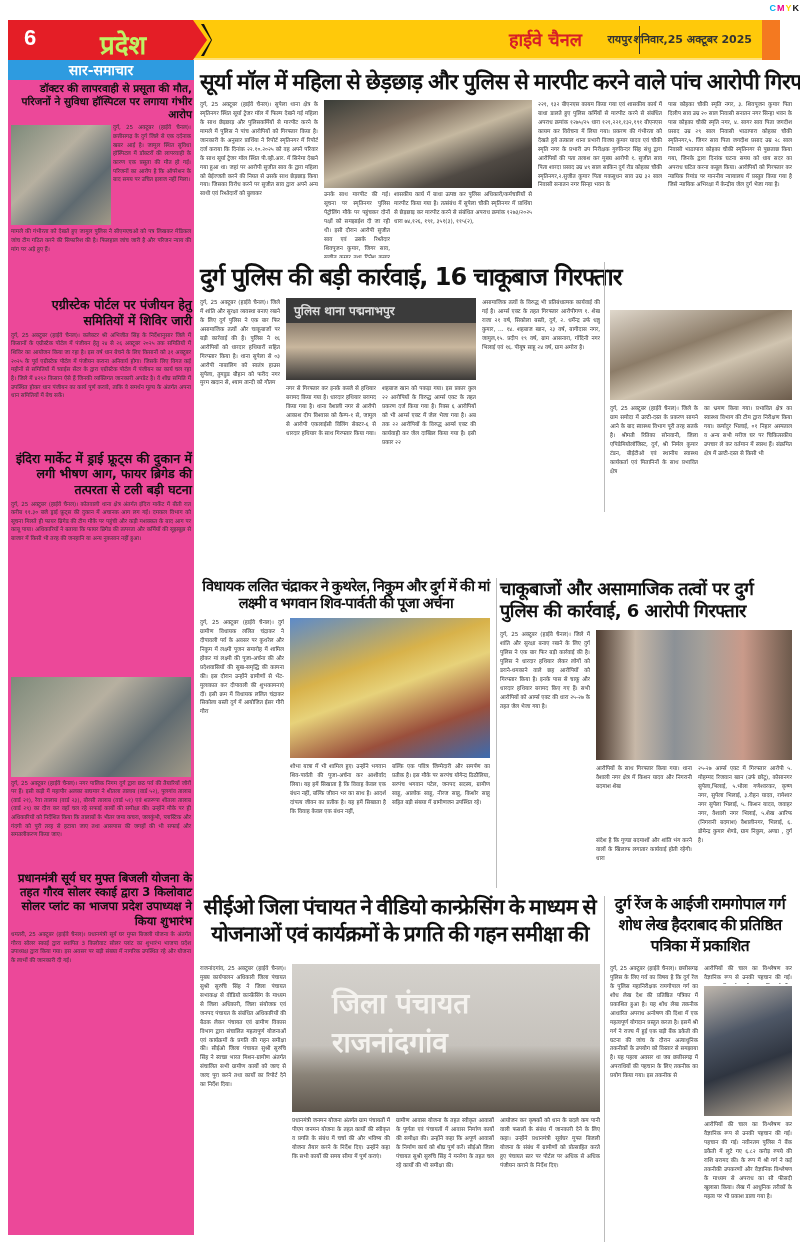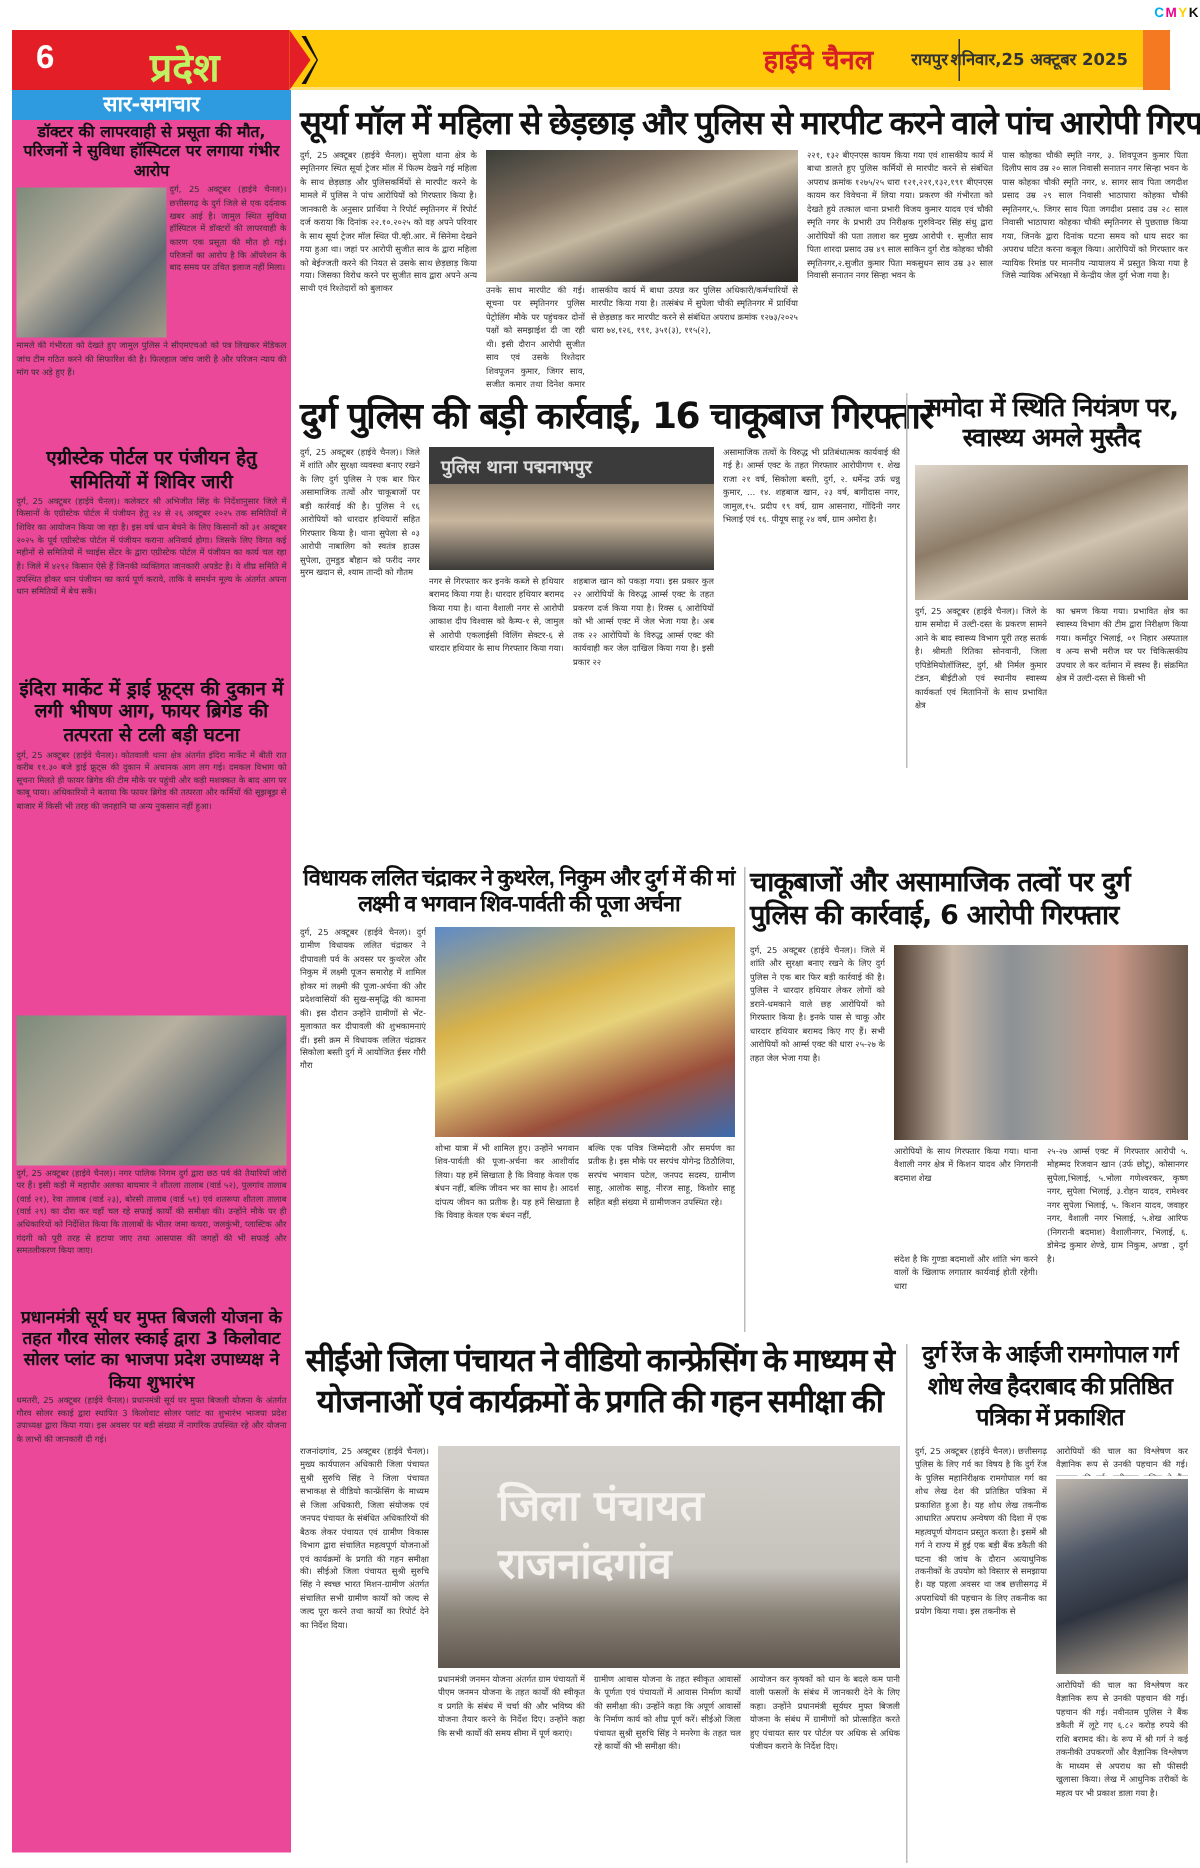--- a/index.html
+++ b/index.html
@@ -12,21 +12,21 @@
 .mh-chev{position:absolute;left:192px;top:4px;width:12px;height:32px}
 .mh-num{position:absolute;left:16px;top:5px;color:#fff;font:bold 22px "Liberation Sans",sans-serif}
 .mh-sec{position:absolute;left:92px;top:6px;color:#bef264;font:bold 26px "DejaVu Sans",sans-serif}
 .mh-brand{position:absolute;right:180px;top:7px;color:#d81f26;font:bold 18px "DejaVu Sans",sans-serif}
 .mh-city{position:absolute;right:130px;top:11px;color:#333;font:bold 11px "DejaVu Sans",sans-serif}
 .mh-div{position:absolute;right:122px;top:6px;width:1px;height:28px;background:#333}
 .mh-date{position:absolute;right:10px;top:11px;color:#333;font:bold 11px "DejaVu Sans",sans-serif}
 .mh-orange{position:absolute;left:762px;top:20px;width:18px;height:40px;background:#f47920}
 .left{position:absolute;left:8px;top:60px;width:186px;height:1175px;background:#ec4899}
 .sar{background:#2e9be0;color:#fff;text-align:center;font:bold 14px "DejaVu Sans",sans-serif;height:20px;line-height:20px}
-.lh{font:bold 10.5px "DejaVu Sans",sans-serif;text-align:center;line-height:1.25;padding:2px 2px;color:#111}
+.lh{font:bold 10.5px "DejaVu Sans",sans-serif;text-align:right;line-height:1.25;padding:2px 2px;color:#111}
 .lh.big{font-size:12.5px}
 .txt{font-size:5.6px;line-height:1.55;color:#333;text-align:justify;padding:0 3px}
 .ph{background:linear-gradient(135deg,#7d8a7a,#b7b0a0 40%,#5f6a70 70%,#a29a88);margin:2px 3px}
 .main{position:absolute;left:200px;top:66px;width:592px}
 .h1{font:bold 21px "Liberation Sans",sans-serif;color:#111;letter-spacing:-0.5px;white-space:nowrap;line-height:32px}
 .h2{font:bold 19px "DejaVu Sans",sans-serif;color:#111;line-height:1.2;letter-spacing:-0.5px}
 .sec{position:absolute}
 .cols{position:absolute;font-size:5.6px;line-height:1.6;color:#333;text-align:justify}
 .photo{position:absolute;background:linear-gradient(160deg,#3a3d38,#807060 30%,#c5b8a0 50%,#504a44 75%,#2e2b28)}
 .vrule{position:absolute;width:1px;background:#bbb}
@@ -94,21 +94,20 @@
   </div>
   <div class="cols" style="left:0;top:232px;width:80px;height:214px;overflow:hidden">दुर्ग, 25 अक्टूबर (हाईवे चैनल)। जिले में शांति और सुरक्षा व्यवस्था बनाए रखने के लिए दुर्ग पुलिस ने एक बार फिर असामाजिक तत्वों और चाकूबाजों पर बड़ी कार्रवाई की है। पुलिस ने १६ आरोपियों को धारदार हथियारों सहित गिरफ्तार किया है। थाना सुपेला से ०३ आरोपी नाबालिग को स्वतंत्र हाउस सुपेला, तुमडुड बौहान को फरीद नगर मुरम खदान से, श्याम तान्दी को गौतम</div>
   <div class="photo" style="left:86px;top:232px;width:190px;height:82px;background:linear-gradient(#3b3b3b 0,#3b3b3b 30%,#8a7c6c 30%,#c9b79e 60%,#3c3a38)">
     <span style="position:absolute;left:8px;top:4px;color:#ddd;font:bold 12px 'DejaVu Sans',sans-serif">पुलिस थाना पद्मनाभपुर</span>
   </div>
   <div class="cols" style="left:86px;top:318px;width:90px;height:128px;overflow:hidden">नगर से गिरफ्तार कर इनके कब्जे से हथियार बरामद किया गया है। धारदार हथियार बरामद किया गया है। थाना वैशाली नगर से आरोपी आकाश दीप विश्वास को कैम्प-१ से, जामुल से आरोपी एकलाईसी विलिंग सेक्टर-६ से धारदार हथियार के साथ गिरफ्तार किया गया।</div>
   <div class="cols" style="left:182px;top:318px;width:94px;height:128px;overflow:hidden">शहबाज खान को पकड़ा गया। इस प्रकार कुल २२ आरोपियों के विरुद्ध आर्म्स एक्ट के तहत प्रकरण दर्ज किया गया है। रिक्स ६ आरोपियों को भी आर्म्स एक्ट में जेल भेजा गया है। अब तक २२ आरोपियों के विरुद्ध आर्म्स एक्ट की कार्यवाही कर जेल दाखिल किया गया है। इसी प्रकार २२</div>
   <div class="cols" style="left:282px;top:232px;width:118px;height:214px;overflow:hidden">असामाजिक तत्वों के विरुद्ध भी प्रतिबंधात्मक कार्यवाई की गई है। आर्म्स एक्ट के तहत गिरफ्तार आरोपीगण १. शेख राजा २१ वर्ष, सिकोला बस्ती, दुर्ग, २. धर्मेन्द्र उर्फ धन्नु कुमार, ... १४. शहबाज खान, २३ वर्ष, बागीदास नगर, जामुल,१५. प्रदीप १९ वर्ष, ग्राम आसनारा, गोंदिनी नगर भिलाई एवं १६. पीयूष साहू २४ वर्ष, ग्राम अमोरा है।</div>
 
   <div class="vrule" style="left:404px;top:196px;height:250px"></div>
-  <div class="h2" style="position:absolute;left:410px;top:196px;width:182px;font-size:17px;text-align:center">समोदा में स्थिति नियंत्रण पर, स्वास्थ्य अमले मुस्तैद</div>
   <div class="photo" style="left:410px;top:244px;width:182px;height:90px;background:linear-gradient(160deg,#e0d8cc,#8c7c68 40%,#d0c4b0 60%,#6c5c4c)"></div>
   <div class="cols" style="left:410px;top:338px;width:88px;height:108px;overflow:hidden">दुर्ग, 25 अक्टूबर (हाईवे चैनल)। जिले के ग्राम समोदा में उल्टी-दस्त के प्रकरण सामने आने के बाद स्वास्थ्य विभाग पूरी तरह सतर्क है। श्रीमती रितिका सोनवानी, जिला एपिडेमियोलॉजिस्ट, दुर्ग, श्री निर्मल कुमार टंडन, बीईटीओ एवं स्थानीय स्वास्थ्य कार्यकर्ता एवं मितानिनों के साथ प्रभावित क्षेत्र</div>
   <div class="cols" style="left:504px;top:338px;width:88px;height:108px;overflow:hidden">का भ्रमण किया गया। प्रभावित क्षेत्र का स्वास्थ्य विभाग की टीम द्वारा निरीक्षण किया गया। कर्मांदुर भिलाई, ०१ निहार अस्पताल व अन्य सभी मरीज घर पर चिकित्सकीय उपचार ले कर वर्तमान में स्वस्थ हैं। संक्रमित क्षेत्र में उल्टी-दस्त से किसी भी</div>
 
   <div class="h2" style="position:absolute;left:0;top:512px;width:292px;font-size:14.5px;text-align:center;font-family:'Liberation Sans',sans-serif">विधायक ललित चंद्राकर ने कुथरेल, निकुम और दुर्ग में की मां लक्ष्मी व भगवान शिव-पार्वती की पूजा अर्चना</div>
   <div class="cols" style="left:0;top:552px;width:84px;height:270px;overflow:hidden">दुर्ग, 25 अक्टूबर (हाईवे चैनल)। दुर्ग ग्रामीण विधायक ललित चंद्राकर ने दीपावली पर्व के अवसर पर कुथरेल और निकुम में लक्ष्मी पूजन समारोह में शामिल होकर मां लक्ष्मी की पूजा-अर्चना की और प्रदेशवासियों की सुख-समृद्धि की कामना की। इस दौरान उन्होंने ग्रामीणों से भेंट-मुलाकात कर दीपावली की शुभकामनाएं दीं। इसी क्रम में विधायक ललित चंद्राकर सिकोला बस्ती दुर्ग में आयोजित ईसर गौरी गौरा</div>
   <div class="photo" style="left:90px;top:552px;width:200px;height:140px;background:linear-gradient(160deg,#5d8bc9,#d8b24a 35%,#e7d27a 50%,#9a4f3c 75%,#3b6bb0)"></div>
   <div class="cols" style="left:90px;top:696px;width:96px;height:126px;overflow:hidden">शोभा यात्रा में भी शामिल हुए। उन्होंने भगवान शिव-पार्वती की पूजा-अर्चना कर आशीर्वाद लिया। यह हमें सिखाता है कि विवाह केवल एक बंधन नहीं, बल्कि जीवन भर का साथ है। आदर्श दांपत्य जीवन का प्रतीक है। यह हमें सिखाता है कि विवाह केवल एक बंधन नहीं,</div>
   <div class="cols" style="left:192px;top:696px;width:98px;height:126px;overflow:hidden">बल्कि एक पवित्र जिम्मेदारी और समर्पण का प्रतीक है। इस मौके पर सरपंच योगेन्द्र ठिठौलिया, सरपंच भगवान पटेल, जनपद सदस्य, ग्रामीण साहू, आलोक साहू, नीरज साहू, किशोर साहू सहित बड़ी संख्या में ग्रामीणजन उपस्थित रहे।</div>
 

